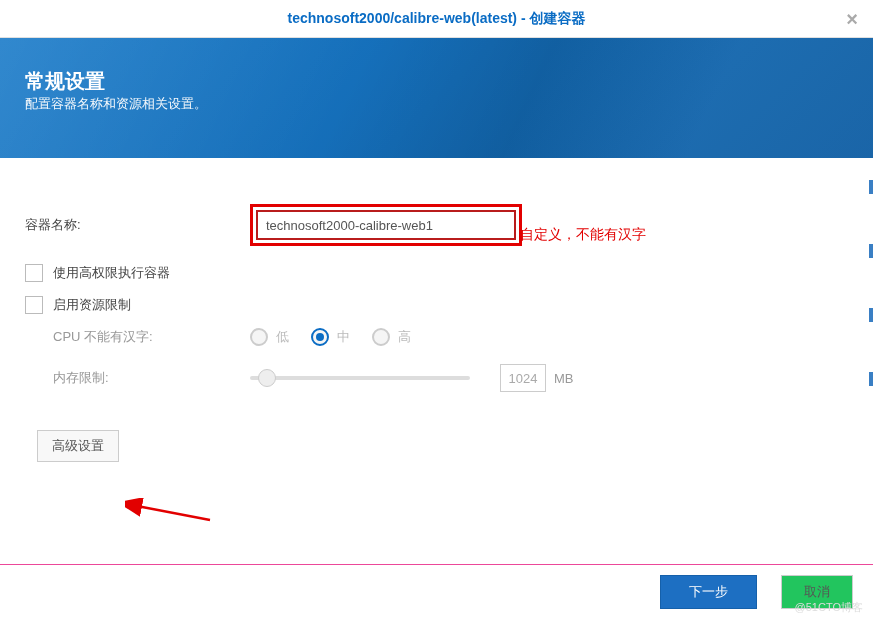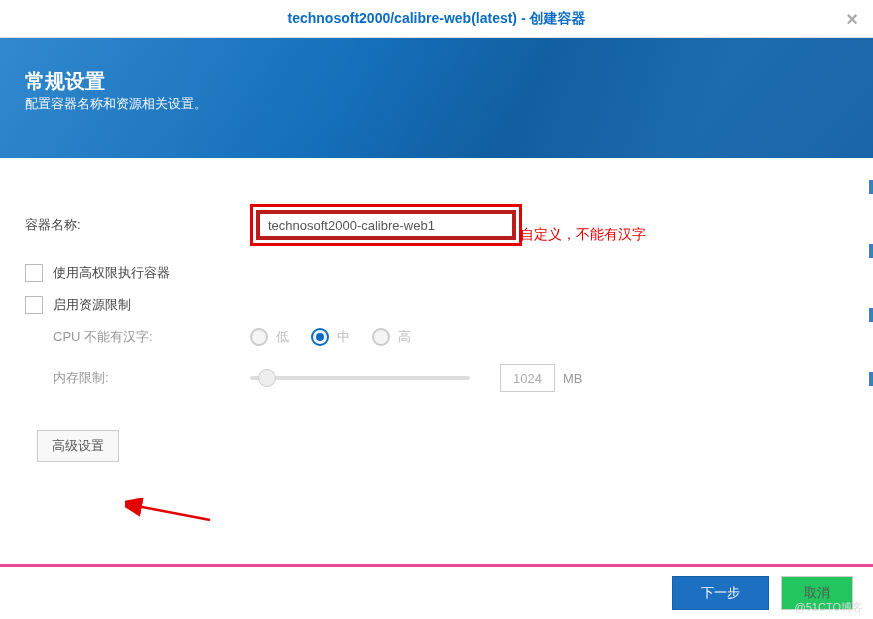--- a/index.html
+++ b/index.html
@@ -15,48 +15,48 @@
         linear-gradient(135deg, #1a7bc9 0%, #0e5da3 100%);
       padding: 30px 25px 0 25px; color: #fff; }
     .banner-title { font-size: 20px; font-weight: bold; }
     .banner-sub { font-size: 13px; opacity: 0.95; }
     
     .form-area { padding: 46px 25px 10px 25px; position: relative; }
     .row { display: flex; align-items: center; margin-bottom: 18px; }
     .label-col { width: 225px; color: #444; }
     .field-col { flex: 0 0 auto; }
     
-    .name-input { width: 260px; height: 30px; border: 4px solid #b91c1c; padding: 0 8px; font-size: 13px; color: #555; }
+    .name-input { width: 260px; height: 30px; border: 2px solid #b91c1c; padding: 0 8px; font-size: 13px; color: #555; }
     .red-box { border: 3px solid #e20000; padding: 3px; display: inline-block; }
     .red-note { color: #e20000; font-size: 14px; position: absolute; left: 520px; top: 68px; }
     
     .checkbox-row { display: flex; align-items: center; margin-bottom: 14px; margin-left: 0; }
     .checkbox { width: 18px; height: 18px; border: 1px solid #bbb; margin-right: 10px; background: #fff; display: inline-block; }
     .checkbox-label { color: #444; }
     
     .indent-row { display: flex; align-items: center; margin-bottom: 18px; padding-left: 28px; }
     .indent-label { width: 197px; color: #999; }
     
     .radio-group { display: flex; align-items: center; gap: 8px; }
     .radio { width: 18px; height: 18px; border-radius: 50%; border: 2px solid #ccc; display: inline-flex; align-items: center; justify-content: center; background: #f5f5f5; }
     .radio.selected { border-color: #0a6cc4; }
     .radio.selected::after { content: ''; width: 8px; height: 8px; border-radius: 50%; background: #0a6cc4; }
     .radio-label { color: #bbb; margin-right: 14px; }
     
     .slider-wrap { display: flex; align-items: center; }
     .slider-track { width: 220px; height: 4px; background: #ddd; border-radius: 2px; position: relative; margin-right: 30px; }
     .slider-thumb { width: 18px; height: 18px; border-radius: 50%; background: #eee; border: 1px solid #ccc; position: absolute; top: -7px; left: 8px; }
-    .mem-input { width: 55px; height: 28px; border: 1px solid #ccc; text-align: center; color: #aaa; font-size: 13px; }
+    .mem-input { width: 46px; height: 28px; border: 1px solid #ccc; text-align: center; color: #aaa; font-size: 13px; }
     .mem-unit { margin-left: 8px; color: #999; }
     
     .adv-btn { margin-top: 20px; padding: 6px 14px; background: #f8f8f8; border: 1px solid #ccc; color: #555; cursor: pointer; font-size: 13px; display: inline-block; margin-left: 12px; }
     
     .arrow { position: absolute; left: 125px; top: 340px; pointer-events: none; }
     
-    .footer { position: absolute; bottom: 0; left: 0; right: 0; height: 55px; border-top: 3px solid #ec4899; display: flex; justify-content: flex-end; align-items: center; padding: 0 20px; gap: 12px; background: #fff; }
+    .footer { position: absolute; bottom: 0; left: 0; right: 0; height: 55px; border-top: 1px solid #ec4899; display: flex; justify-content: flex-end; align-items: center; padding: 0 20px; gap: 24px; background: #fff; }
     .btn-primary { background: #1d6fc2; color: #fff; border: 1px solid #1560aa; padding: 7px 28px; cursor: pointer; font-size: 13px; }
     .btn-default { background: #22c55e; color: #555; border: 1px solid #ccc; padding: 7px 22px; cursor: pointer; font-size: 13px; }
     .watermark { position: absolute; right: 10px; bottom: 4px; color: #ddd; font-size: 11px; }
     
     .side-marks { position: absolute; right: 0; top: 180px; display: flex; flex-direction: column; gap: 50px; }
     .side-marks span { width: 4px; height: 14px; background: #3a7fc4; }
   </style>
 </head>
 <body>
 

